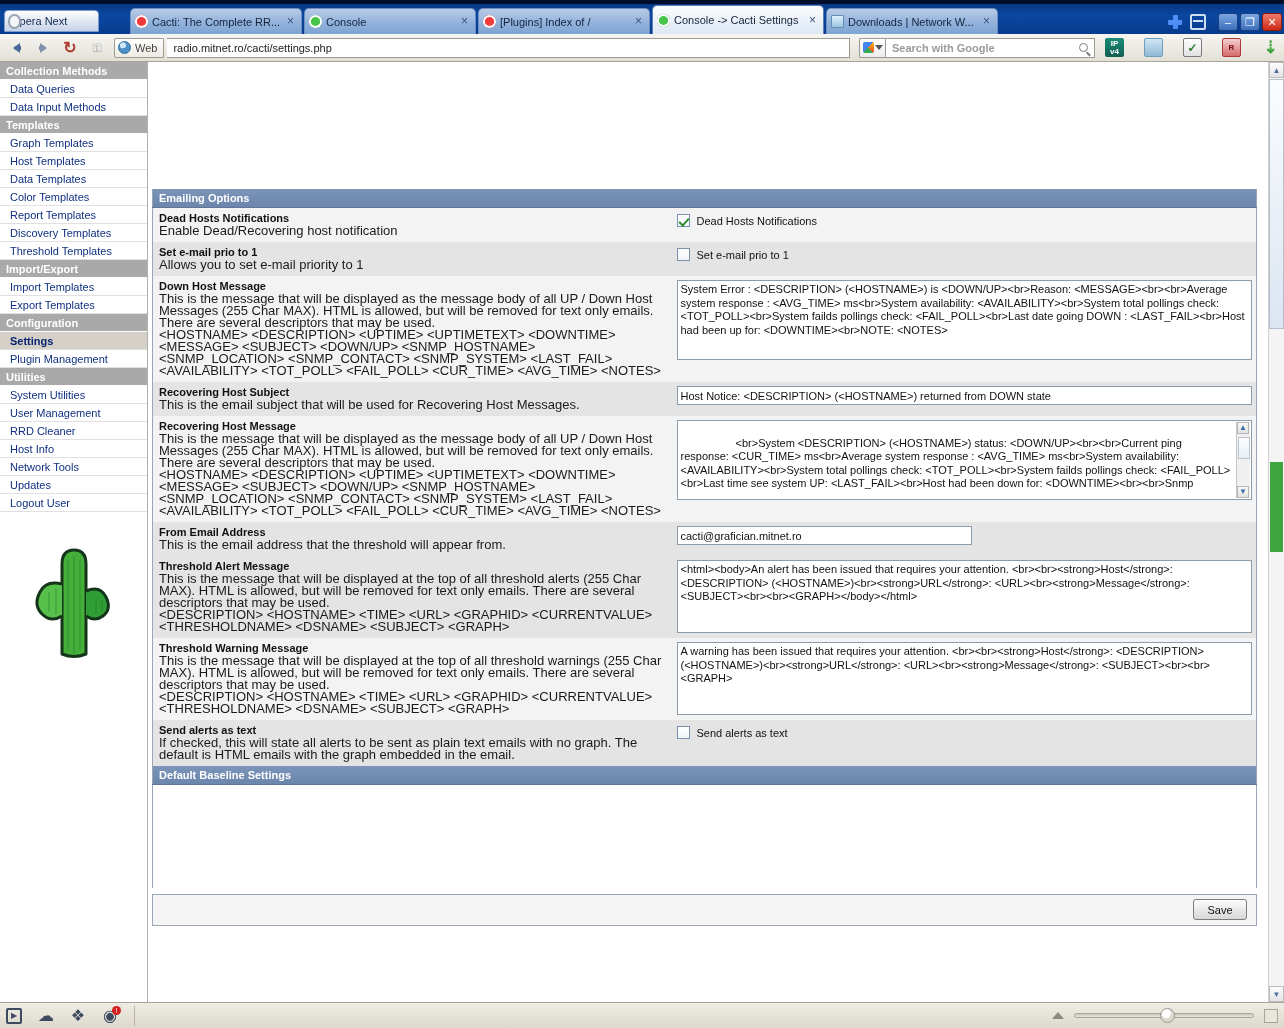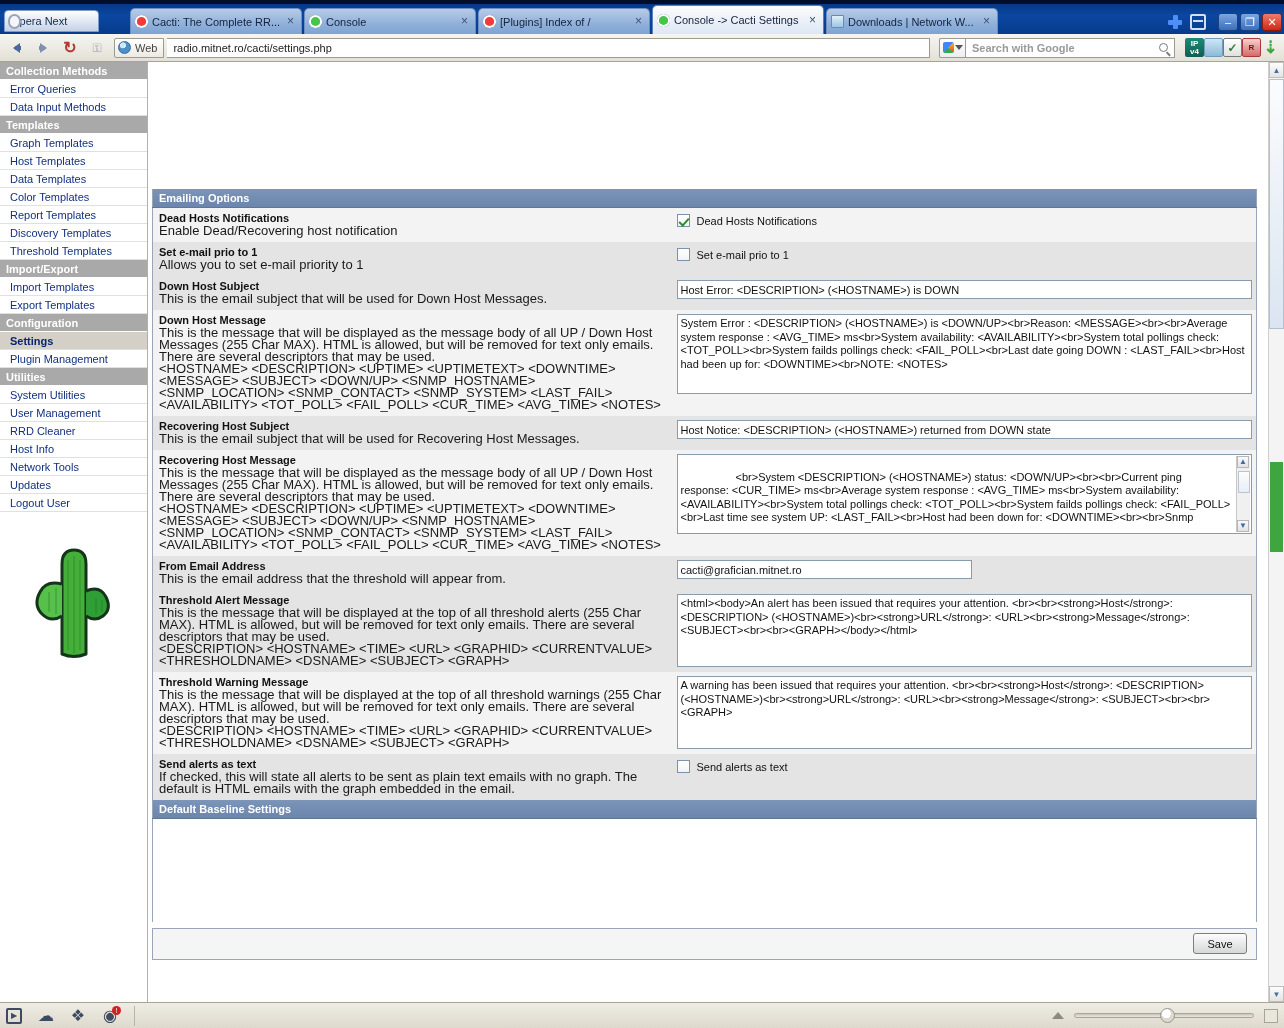--- a/index.html
+++ b/index.html
@@ -243,21 +243,21 @@
     background: #fff;
     display:flex; align-items:center; justify-content:space-between;
     padding: 0 4px 0 6px;
     font-size: 11px; color: #9a9a9a;
   }
   .mag {
     width: 9px; height: 9px; border: 1.5px solid #7a7a7a; border-radius: 50%;
     position: relative; margin-right:2px;
   }
   .mag::after{content:"";position:absolute;right:-4px;bottom:-3px;width:5px;height:1.5px;background:#7a7a7a;transform:rotate(45deg);}
-  .extbar { display:flex; align-items:center; gap:0; margin-left:7px; }
+  .extbar { display:flex; align-items:center; gap:20px; margin-left:7px; }
   .ext {
     width: 19px; height: 19px;
     display:flex;align-items:center;justify-content:center;
     font-size:8px; font-weight:bold; color:#fff;
     border-radius:2px;
   }
   .ext-ipv4 { background: linear-gradient(#1b8c78,#0f5f50); line-height:8px; text-align:center; }
   .ext-blue { background: linear-gradient(#cfe6f5,#8fb9d6); border:1px solid #6f9cba; }
   .ext-check { background: linear-gradient(#ffffff,#e0e0e0); border:1px solid #7a7a7a; color:#2e7d32; font-size:12px; }
   .ext-r { background: linear-gradient(#f4d0d0,#d66a6a); color:#7a1010; border:1px solid #aa3a3a; }
@@ -610,21 +610,21 @@
     </span>
   </div>
 
   <div class="viewport">
 
     <div class="page">
 
       <div class="leftmenu">
 
         <div class="menu-header">Collection Methods</div>
-        <div class="menu-item">Error Queries</div>
+        <div class="menu-item">Data Queries</div>
         <div class="menu-item">Data Input Methods</div>
 
         <div class="menu-header">Templates</div>
         <div class="menu-item">Graph Templates</div>
         <div class="menu-item">Host Templates</div>
         <div class="menu-item">Data Templates</div>
         <div class="menu-item">Color Templates</div>
         <div class="menu-item">Report Templates</div>
         <div class="menu-item">Discovery Templates</div>
         <div class="menu-item">Threshold Templates</div>
@@ -701,29 +701,20 @@
               </td>
               <td class="field-cell">
                 <div class="cb-row">
                   <span class="cbox"></span>
                   <span class="cb-label">Set e-mail prio to 1</span>
                 </div>
               </td>
             </tr>
 
 
-            <tr class="row-even">
-              <td class="label-cell">
-                <span class="f-title">Down Host Subject</span>
-                <span class="f-desc">This is the email subject that will be used for Down Host Messages.</span>
-              </td>
-              <td class="field-cell">
-                <div class="fakeinput" style="width:575px">Host Error: &lt;DESCRIPTION&gt; (&lt;HOSTNAME&gt;) is DOWN</div>
-              </td>
-            </tr>
 
             <tr class="row-odd">
               <td class="label-cell">
                 <span class="f-title">Down Host Message</span>
                 <span class="f-desc">This is the message that will be displayed as the message body of all UP / Down Host Messages (255 Char MAX). HTML is allowed, but will be removed for text only emails. There are several descriptors that may be used.</span>
                 <span class="f-desc tokens">&lt;HOSTNAME&gt; &lt;DESCRIPTION&gt; &lt;UPTIME&gt; &lt;UPTIMETEXT&gt; &lt;DOWNTIME&gt; &lt;MESSAGE&gt; &lt;SUBJECT&gt; &lt;DOWN/UP&gt; &lt;SNMP_HOSTNAME&gt; &lt;SNMP_LOCATION&gt; &lt;SNMP_CONTACT&gt; &lt;SNMP_SYSTEM&gt; &lt;LAST_FAIL&gt; &lt;AVAILABILITY&gt; &lt;TOT_POLL&gt; &lt;FAIL_POLL&gt; &lt;CUR_TIME&gt; &lt;AVG_TIME&gt; &lt;NOTES&gt;</span>
               </td>
               <td class="field-cell">
                 <div class="ta" style="width:575px;height:80px">System Error : &lt;DESCRIPTION&gt; (&lt;HOSTNAME&gt;) is &lt;DOWN/UP&gt;&lt;br&gt;Reason: &lt;MESSAGE&gt;&lt;br&gt;&lt;br&gt;Average system response : &lt;AVG_TIME&gt; ms&lt;br&gt;System availability: &lt;AVAILABILITY&gt;&lt;br&gt;System total pollings check: &lt;TOT_POLL&gt;&lt;br&gt;System failds pollings check: &lt;FAIL_POLL&gt;&lt;br&gt;Last date going DOWN : &lt;LAST_FAIL&gt;&lt;br&gt;Host had been up for: &lt;DOWNTIME&gt;&lt;br&gt;NOTE: &lt;NOTES&gt;</div>
               </td>

